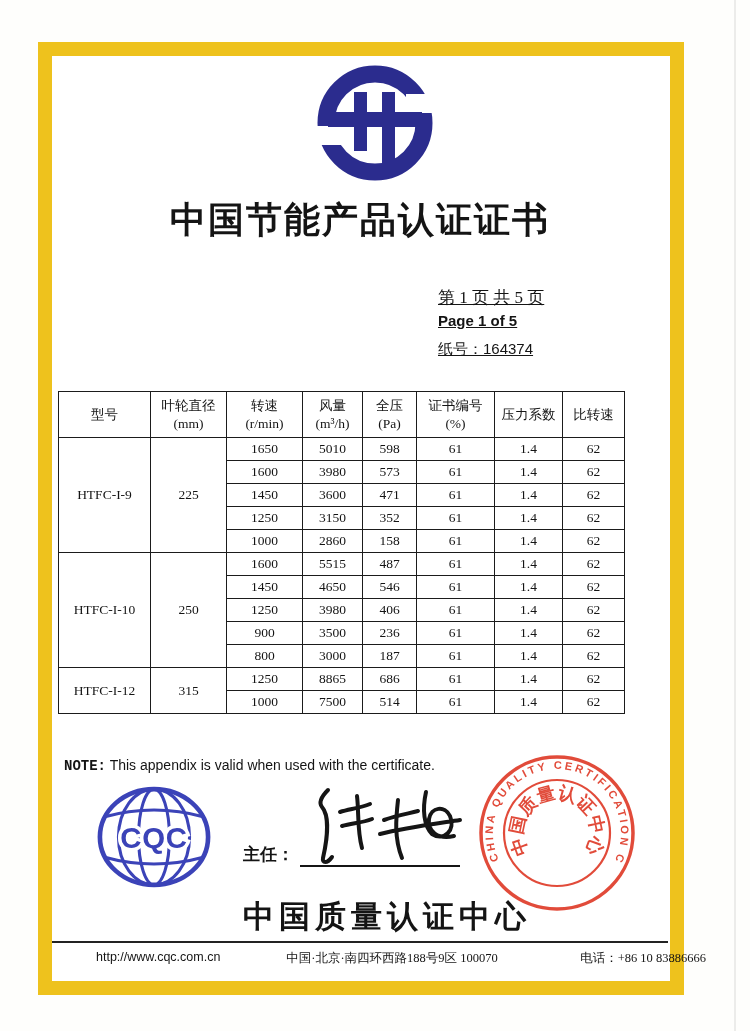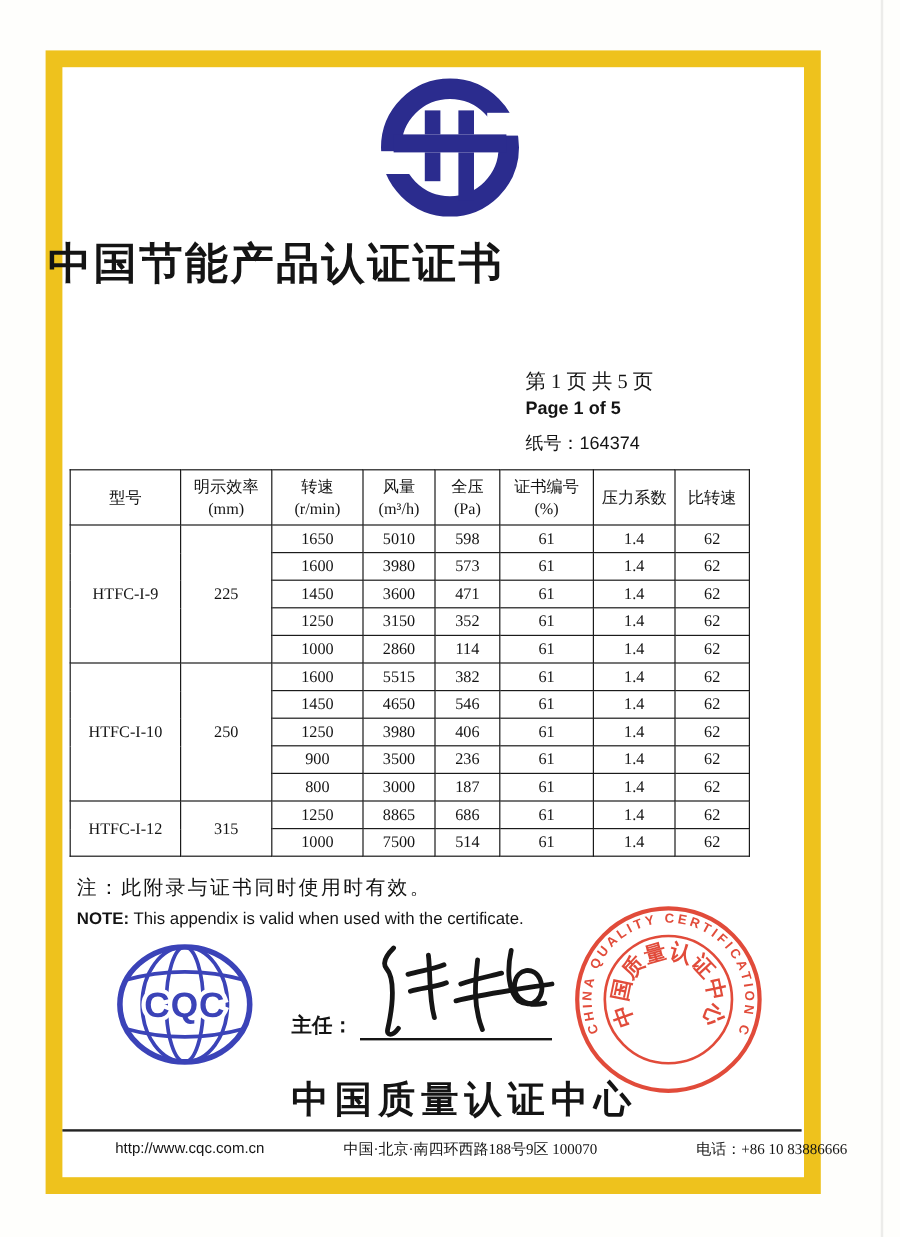--- a/index.html
+++ b/index.html
@@ -3,41 +3,41 @@
 <meta charset="utf-8">
 <style>
   html,body{margin:0;padding:0;background:#ffffff;}
   .page{position:relative;width:750px;height:1031px;background:#fefefc;overflow:hidden;
         font-family:"Liberation Sans",sans-serif;color:#141414;}
   .frame{position:absolute;left:38px;top:42px;width:646px;height:953px;
          border:14px solid #eec21d;box-sizing:border-box;background:#ffffff;}
   .scan-edge{position:absolute;right:14px;top:0;width:2px;height:100%;background:#ececea;}
 
   .emblem{position:absolute;left:310px;top:64px;}
-  .cert-title{position:absolute;left:40px;top:196px;width:640px;
+  .cert-title{position:absolute;left:40px;top:196px;width:640px;text-align:center;
               font-size:36px;font-weight:bold;letter-spacing:2px;}
 
   .meta-left{position:absolute;left:66px;top:298px;}
-  .meta-right{position:absolute;left:438px;top:306px;}
+  .meta-right{position:absolute;left:438px;top:286px;text-decoration:underline;}
   .meta-cn{font-size:17px;font-family:"Liberation Serif",serif;height:26px;}
   .meta-en{font-size:15px;font-weight:bold;height:28px;}
   .meta-no{font-size:15px;font-family:"Liberation Serif",serif;}
   .meta-no .num{font-family:"Liberation Sans",sans-serif;font-size:15px;}
 
   table.spec{position:absolute;left:58px;top:391px;width:566px;border-collapse:collapse;
              table-layout:fixed;font-family:Liberation Serif, serif;}
   table.spec th,table.spec td{border:1px solid #1b1b1b;text-align:center;padding:0;}
   table.spec th{height:45px;font-weight:normal;font-size:13.5px;line-height:1.3;}
   table.spec td{height:22px;font-size:13.5px;}
   table.spec th span{display:block;}
 
   .note-cn{position:absolute;left:64px;top:729px;font-size:16.5px;letter-spacing:2px;
            font-family:"Liberation Serif",serif;}
   .note-en{position:absolute;left:64px;top:757px;font-size:14px;}
-  .note-en b{font-weight:bold;}
+  .note-en b{font-weight:bold;font-family:Liberation Mono, monospace;}
 
   .globe{position:absolute;left:96px;top:786px;}
   .director-label{position:absolute;left:243px;top:843px;font-size:17px;font-weight:bold;
                   font-family:Liberation Mono, monospace;}
   .signature{position:absolute;left:298px;top:778px;}
   .sig-line{position:absolute;left:300px;top:865px;width:160px;height:2px;background:#151515;}
 
   .centre-name{position:absolute;left:77px;top:896px;width:620px;text-align:center;
                font-size:31px;font-weight:bold;letter-spacing:5px;}
   .divider{position:absolute;left:52px;top:941px;width:616px;height:2px;background:#232323;}
@@ -98,21 +98,21 @@
         <col style="width:68px">
         <col style="width:62px">
     </colgroup>
     <thead>
       <tr>
         <th>
             <span>型号</span>
             <span></span>
           </th>
         <th>
-            <span>明示效率</span>
+            <span>叶轮直径</span>
             <span>(mm)</span>
           </th>
         <th>
             <span>转速</span>
             <span>(r/min)</span>
           </th>
         <th>
             <span>风量</span>
             <span>(m³/h)</span>
           </th>
@@ -165,31 +165,31 @@
           <td>1250</td>
           <td>3150</td>
           <td>352</td>
           <td>61</td>
           <td>1.4</td>
           <td>62</td>
         </tr>
         <tr>
           <td>1000</td>
           <td>2860</td>
-          <td>114</td>
+          <td>158</td>
           <td>61</td>
           <td>1.4</td>
           <td>62</td>
         </tr>
         <tr>
           <td rowspan="5">HTFC-I-10</td>
           <td rowspan="5">250</td>
           <td>1600</td>
           <td>5515</td>
-          <td>382</td>
+          <td>487</td>
           <td>61</td>
           <td>1.4</td>
           <td>62</td>
         </tr>
         <tr>
           <td>1450</td>
           <td>4650</td>
           <td>546</td>
           <td>61</td>
           <td>1.4</td>
@@ -233,21 +233,20 @@
           <td>1000</td>
           <td>7500</td>
           <td>514</td>
           <td>61</td>
           <td>1.4</td>
           <td>62</td>
         </tr>
       </tbody>
   </table>
 
-  <div class="note-cn">注：此附录与证书同时使用时有效。</div>
   <div class="note-en"><b>NOTE:</b><span> This appendix is valid when used with the certificate.</span></div>
 
   <svg class="globe" width="116" height="102" viewBox="0 0 150 132">
     <g fill="none" stroke="#3b43b8">
       <ellipse cx="75" cy="66" rx="70" ry="62" stroke-width="6"></ellipse>
       <ellipse cx="75" cy="66" rx="46" ry="62" stroke-width="4"></ellipse>
       <ellipse cx="75" cy="66" rx="20" ry="62" stroke-width="4"></ellipse>
       <path d="M 10 40 Q 75 22 140 40" stroke-width="4"></path>
       <path d="M 10 92 Q 75 110 140 92" stroke-width="4"></path>
     </g>

